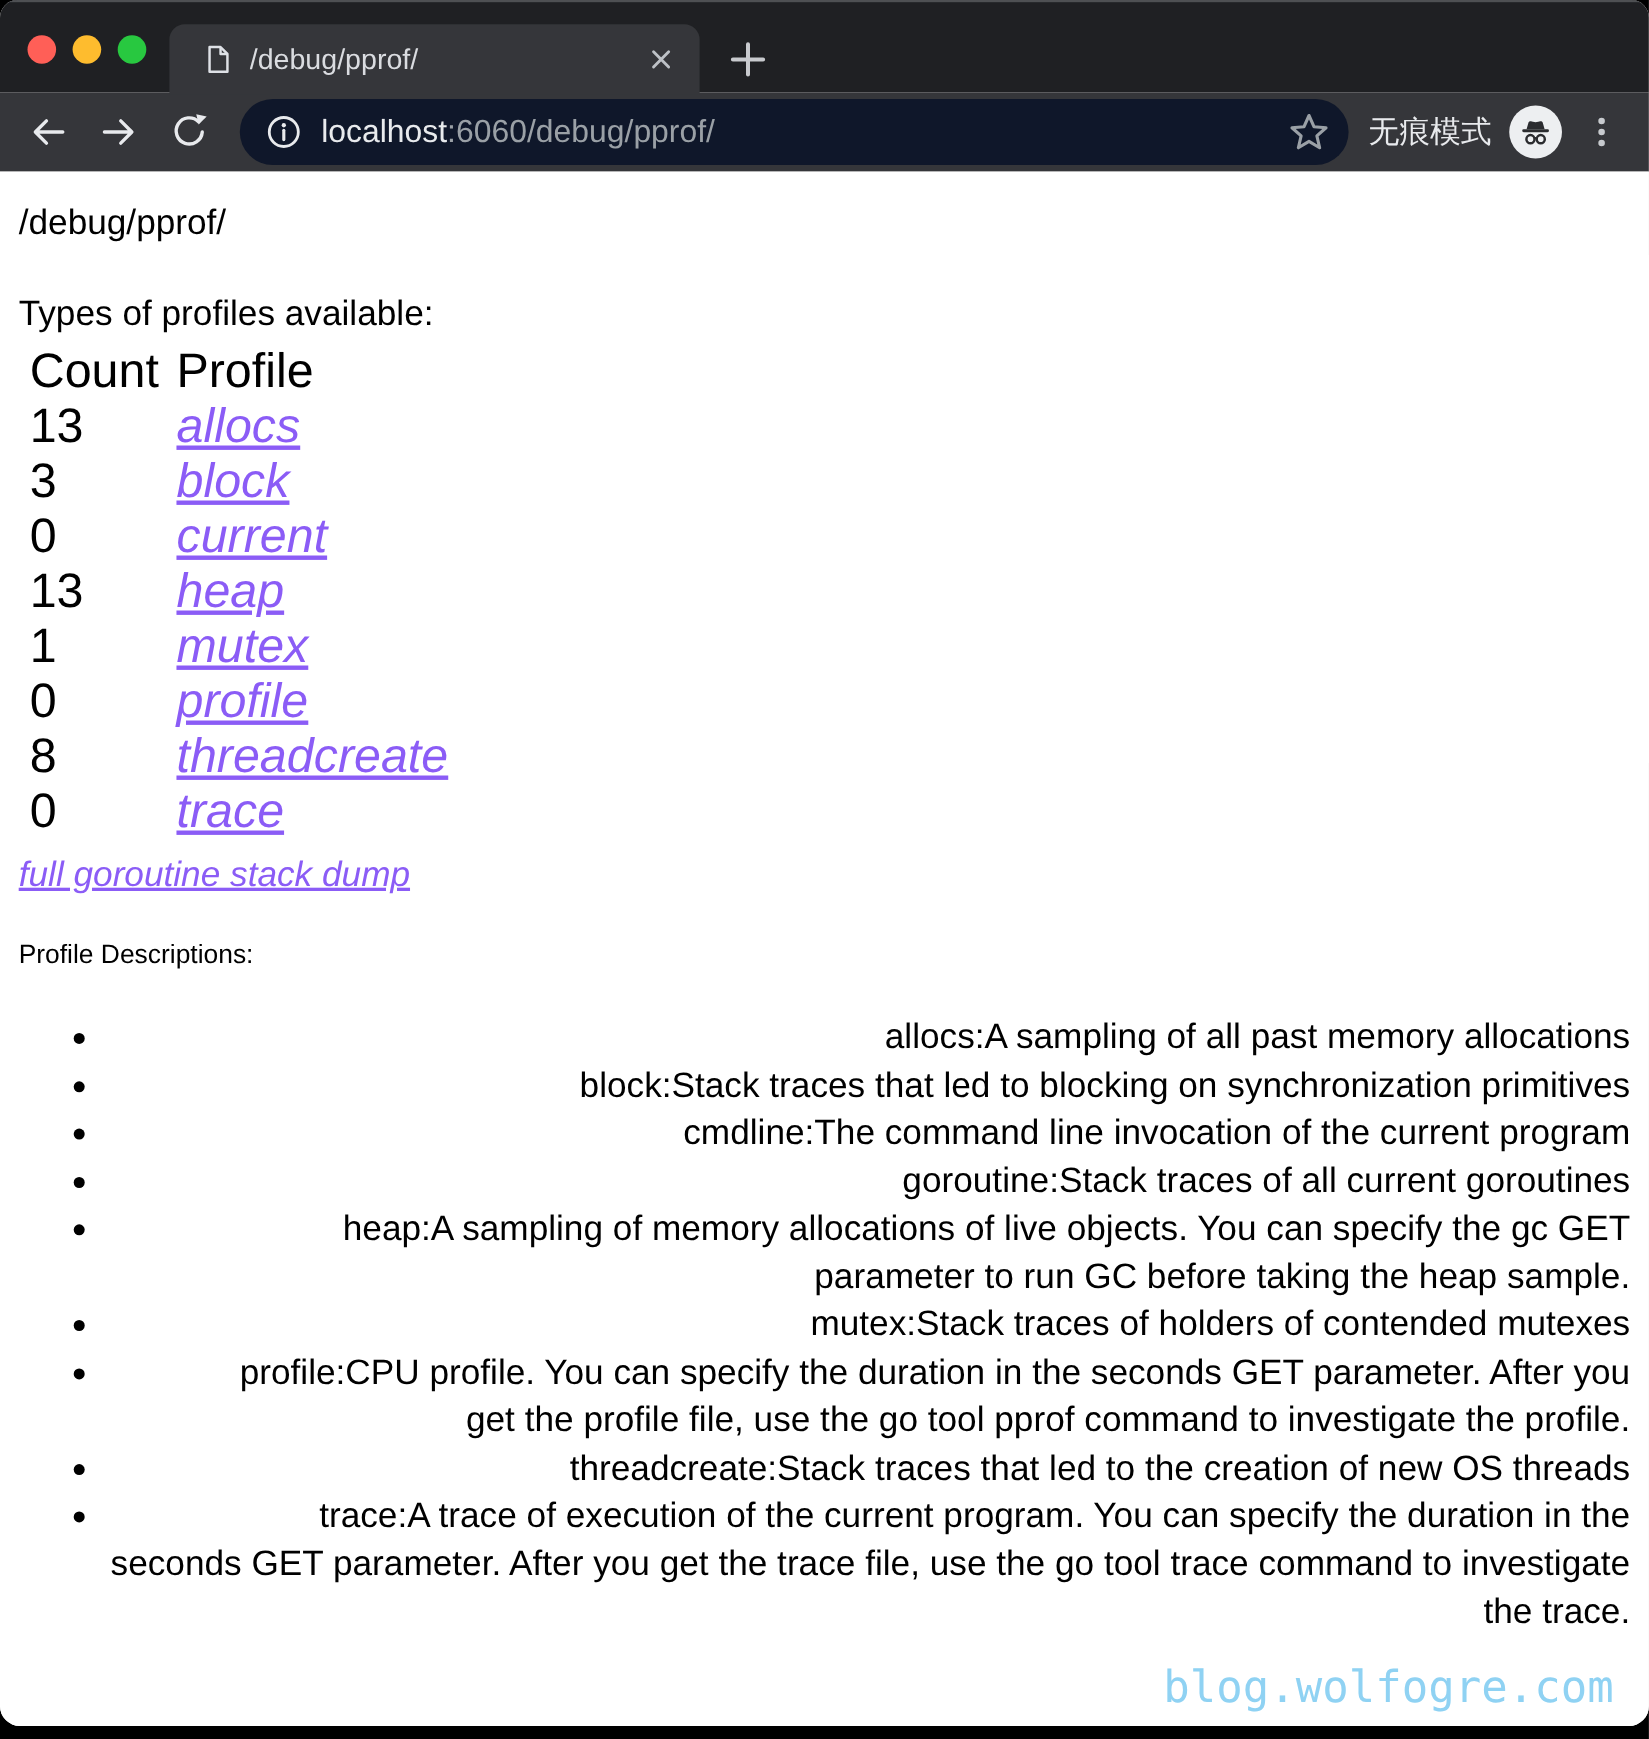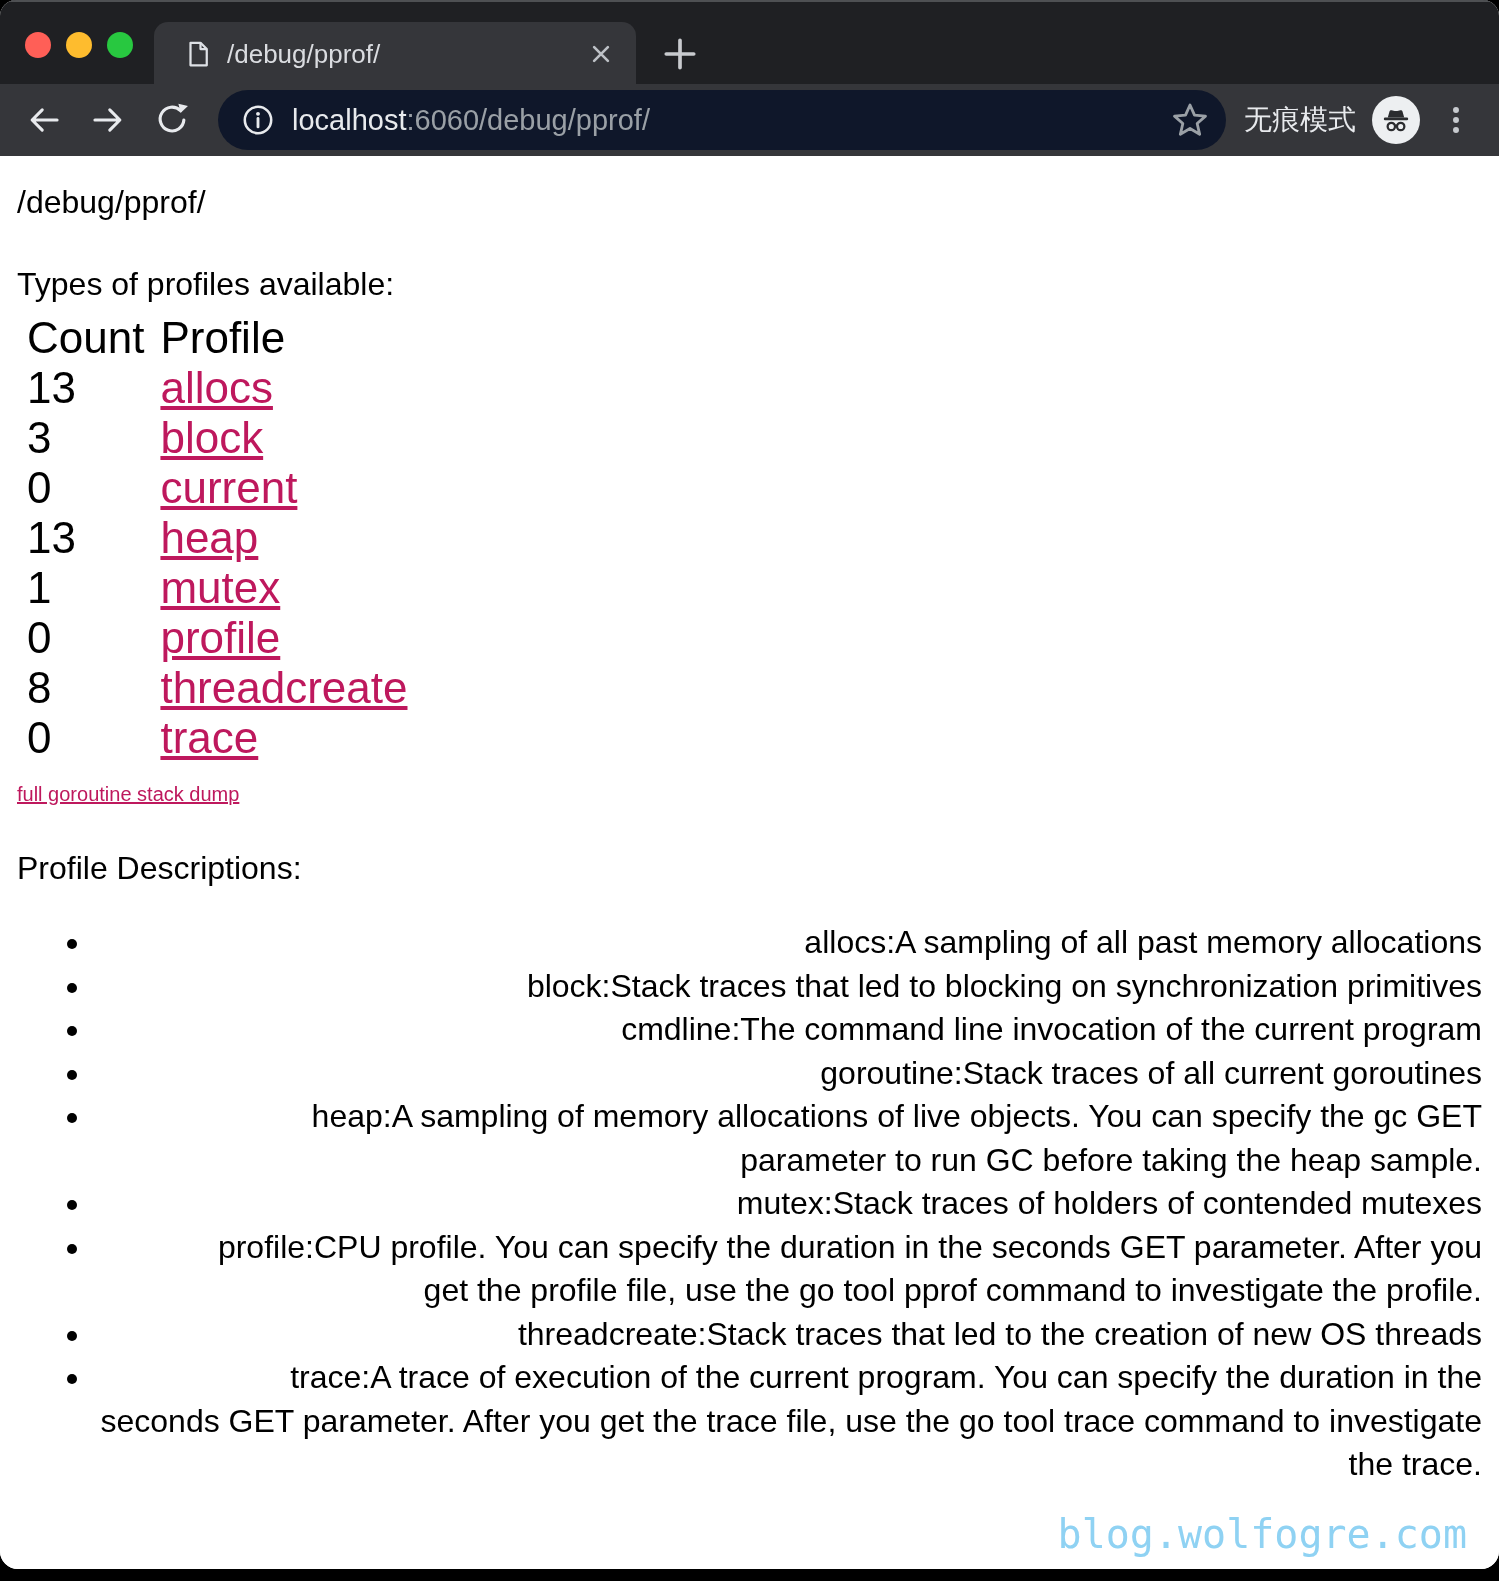--- a/index.html
+++ b/index.html
@@ -113,23 +113,23 @@
   .page-title { margin-top: 24px; line-height: 44px; font-weight: 400; font-size: 32px; }
   .types-heading { margin-top: 38px; line-height: 44px; }
   table.profiles {
     margin-top: 4px;
     border-collapse: separate;
     border-spacing: 4px 6px;
     font-size: 44px;
   }
   table.profiles td { line-height: 38px; padding: 3px 6px; vertical-align: top; }
   td.cnt { width: 82px; }
-  a { color: #be185d; text-decoration: underline; }
-  .dump-link { display: inline-block; margin-top: 6px; line-height: 44px; font-size: 20px; }
-  .desc-heading { margin-top: 30px; line-height: 44px; font-weight: 400; font-size: 32px; }
+  a { color: #8b5cf6; text-decoration: underline; font-style: italic; }
+  .dump-link { display: inline-block; margin-top: 6px; line-height: 44px; font-size: 32px; }
+  .desc-heading { margin-top: 30px; line-height: 44px; font-weight: 400; font-size: 24px; }
   ul.desc-list { margin-top: 31px; padding-left: 76px; list-style: disc; text-align: right; }
   ul.desc-list li { line-height: 43.5px; font-size: 32px; }
   .pname { display: inline-block; width: 200px; vertical-align: top; white-space: nowrap; }
   .watermark {
     position: absolute;
     right: 32px; bottom: 12px;
     font-family: "DejaVu Sans Mono", monospace;
     font-size: 40px;
     color: #8fd2f3;
     white-space: nowrap;

